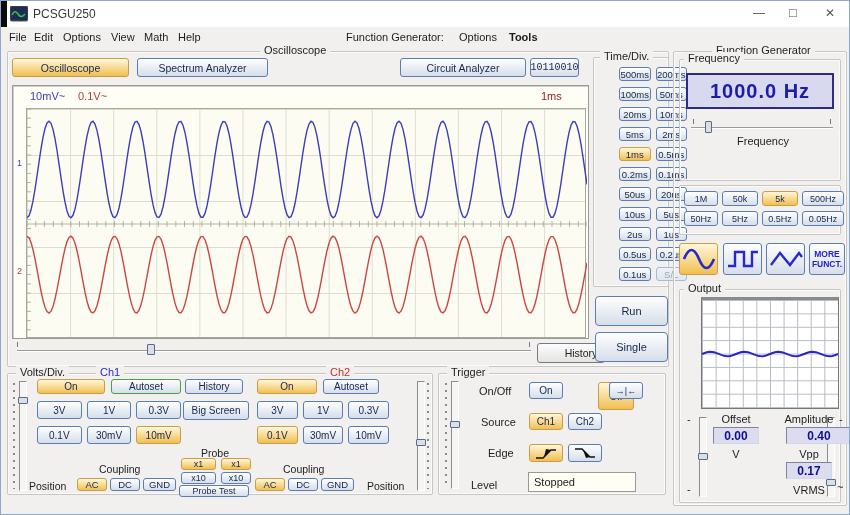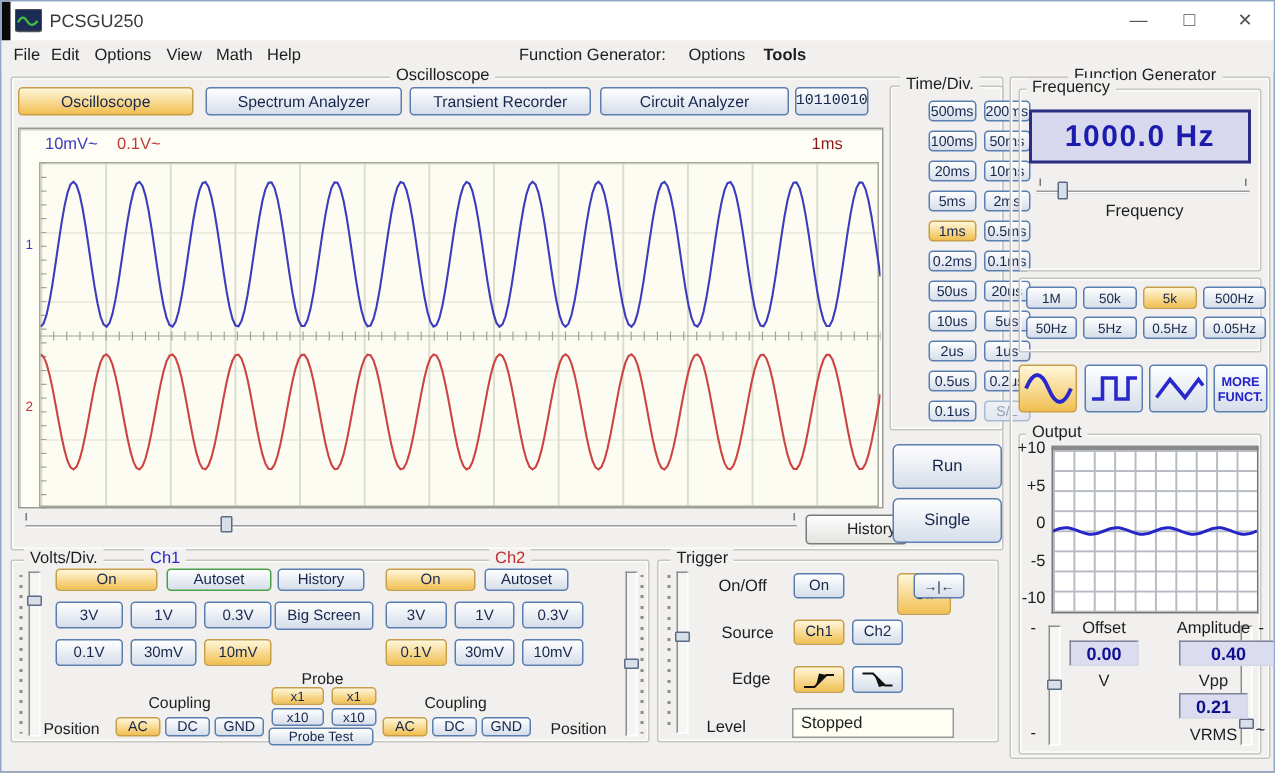--- a/index.html
+++ b/index.html
@@ -72,21 +72,20 @@
     <span class="lbl" style="left:458px;top:4px;">Options</span>
     <span class="lbl" style="left:508px;top:4px;font-weight:bold;">Tools</span>
   </div>
 
   <div class="grp" style="left:6px;top:50px;width:662px;height:316px;">
     <span class="glabel" style="left:252px;">Oscilloscope</span>
   </div>
 
   <button class="btn gold abs" style="left:11px;top:57px;width:117px;height:19px;font-size:10.5px;">Oscilloscope</button>
   <button class="btn abs" style="left:136px;top:57px;width:131px;height:19px;font-size:10.5px;">Spectrum Analyzer</button>
-  <button class="btn abs" style="left:272px;top:57px;width:121px;height:19px;font-size:10.5px;">Transient Recorder</button>
   <button class="btn abs" style="left:399px;top:57px;width:126px;height:19px;font-size:10.5px;">Circuit Analyzer</button>
   <button class="btn abs mono" style="left:529px;top:57px;width:49px;height:19px;font-size:10px;">10110010</button>
 
   <div class="abs" style="left:11px;top:84px;width:577px;height:254px;background:#fefdf6;border:1px solid #9a9a96;box-shadow:inset 1px 1px 0 #cfcfc9;">
     <span class="lbl" style="left:17px;top:4px;color:#3c3cc0;">10mV~</span>
     <span class="lbl" style="left:65px;top:4px;color:#c03a3a;">0.1V~</span>
     <span class="lbl" style="left:528px;top:4px;color:#8b1a1a;">1ms</span>
     <span class="lbl" style="left:4px;top:72px;font-size:9px;color:#3c3cc0;">1</span>
     <span class="lbl" style="left:4px;top:180px;font-size:9px;color:#c03a3a;">2</span>
     <div class="scopegrid" style="left:13px;top:22px;width:560px;height:230px;">
@@ -179,27 +178,20 @@
       </svg>
   </button>
   <button class="btn abs" style="left:808px;top:242px;width:36px;height:32px;flex-direction:column;line-height:10px;">
     <span style="font:bold 8.5px 'Liberation Sans',sans-serif;color:#2222cc;">MORE</span>
     <span style="font:bold 8.5px 'Liberation Sans',sans-serif;color:#2222cc;">FUNCT.</span>
   </button>
 
   <div class="grp" style="left:678px;top:288px;width:162px;height:214px;">
     <span class="glabel" style="left:4px;text-align:right;">Output</span>
   </div>
-  <div id="output-yticks" style="position:absolute;left:668px;top:292px;width:28px;height:112px;display:flex;flex-direction:column;justify-content:space-between;align-items:flex-end;font:11px 'Liberation Sans',sans-serif;color:#1d1d1d;">
-      <span>+10</span>
-      <span>+5</span>
-      <span>0</span>
-      <span>-5</span>
-      <span>-10</span>
-    </div>
   <div class="outgrid" style="left:700px;top:296px;width:138px;height:112px;">
     <svg id="output-svg" width="136" height="108" viewBox="0 0 136 108" style="position:absolute;left:0;top:0;">
         <path d="M0 54.0L2 53.2L4 52.5L6 52.1L8 51.8L10 51.9L12 52.3L14 52.9L16 53.6L18 54.4L20 55.1L22 55.7L24 56.1L26 56.2L28 55.9L30 55.5L32 54.8L34 54.0L36 53.2L38 52.5L40 52.1L42 51.8L44 51.9L46 52.3L48 52.9L50 53.6L52 54.4L54 55.1L56 55.7L58 56.1L60 56.2L62 55.9L64 55.5L66 54.8L68 54.0L70 53.2L72 52.5L74 52.1L76 51.8L78 51.9L80 52.3L82 52.9L84 53.6L86 54.4L88 55.1L90 55.7L92 56.1L94 56.2L96 55.9L98 55.5L100 54.8L102 54.0L104 53.2L106 52.5L108 52.1L110 51.8L112 51.9L114 52.3L116 52.9L118 53.6L120 54.4L122 55.1L124 55.7L126 56.1L128 56.2L130 55.9L132 55.5L134 54.8L136 54.0" stroke="#2525c8" stroke-width="2" fill="none"></path>
       </svg>
   </div>
 
   <span class="lbl" style="left:686px;top:412px;">-</span>
   <span class="lbl" style="left:686px;top:482px;">-</span>
   <div class="vtrack" style="left:698px;top:416px;height:80px;"></div>
   <div class="vthumb" style="left:697px;top:452px;"></div>
@@ -207,21 +199,21 @@
   <span class="lbl" style="left:836px;top:480px;">~</span>
   <div class="vtrack" style="left:826px;top:416px;height:80px;"></div>
   <div class="vthumb" style="left:825px;top:478px;"></div>
 
   <span class="lbl" style="left:712px;top:412px;width:46px;text-align:center;">Offset</span>
   <span class="lbl" style="left:778px;top:412px;width:60px;text-align:center;">Amplitude</span>
   <div class="val" style="left:712px;top:426px;width:46px;height:17px;">0.00</div>
   <div class="val" style="left:785px;top:426px;width:66px;height:17px;">0.40</div>
   <span class="lbl" style="left:712px;top:447px;width:46px;text-align:center;">V</span>
   <span class="lbl" style="left:785px;top:447px;width:46px;text-align:center;">Vpp</span>
-  <div class="val" style="left:785px;top:461px;width:46px;height:17px;">0.21</div>
+  <div class="val" style="left:785px;top:461px;width:46px;height:17px;">0.17</div>
   <span class="lbl" style="left:778px;top:483px;width:60px;text-align:center;">VRMS</span>
 
   <div class="grp" style="left:6px;top:372px;width:426px;height:122px;">
     <span class="glabel" style="left:8px;">Volts/Div.</span>
     <span class="glabel" style="left:88px;color:#2a2ac8;">Ch1</span>
     <span class="glabel" style="left:318px;color:#c03030;">Ch2</span>
   </div>
   <div class="ticks" style="left:12px;top:382px;height:106px;"></div>
   <div class="vtrack" style="left:18px;top:380px;height:110px;"></div>
   <div class="vthumb" style="left:17px;top:396px;"></div>

